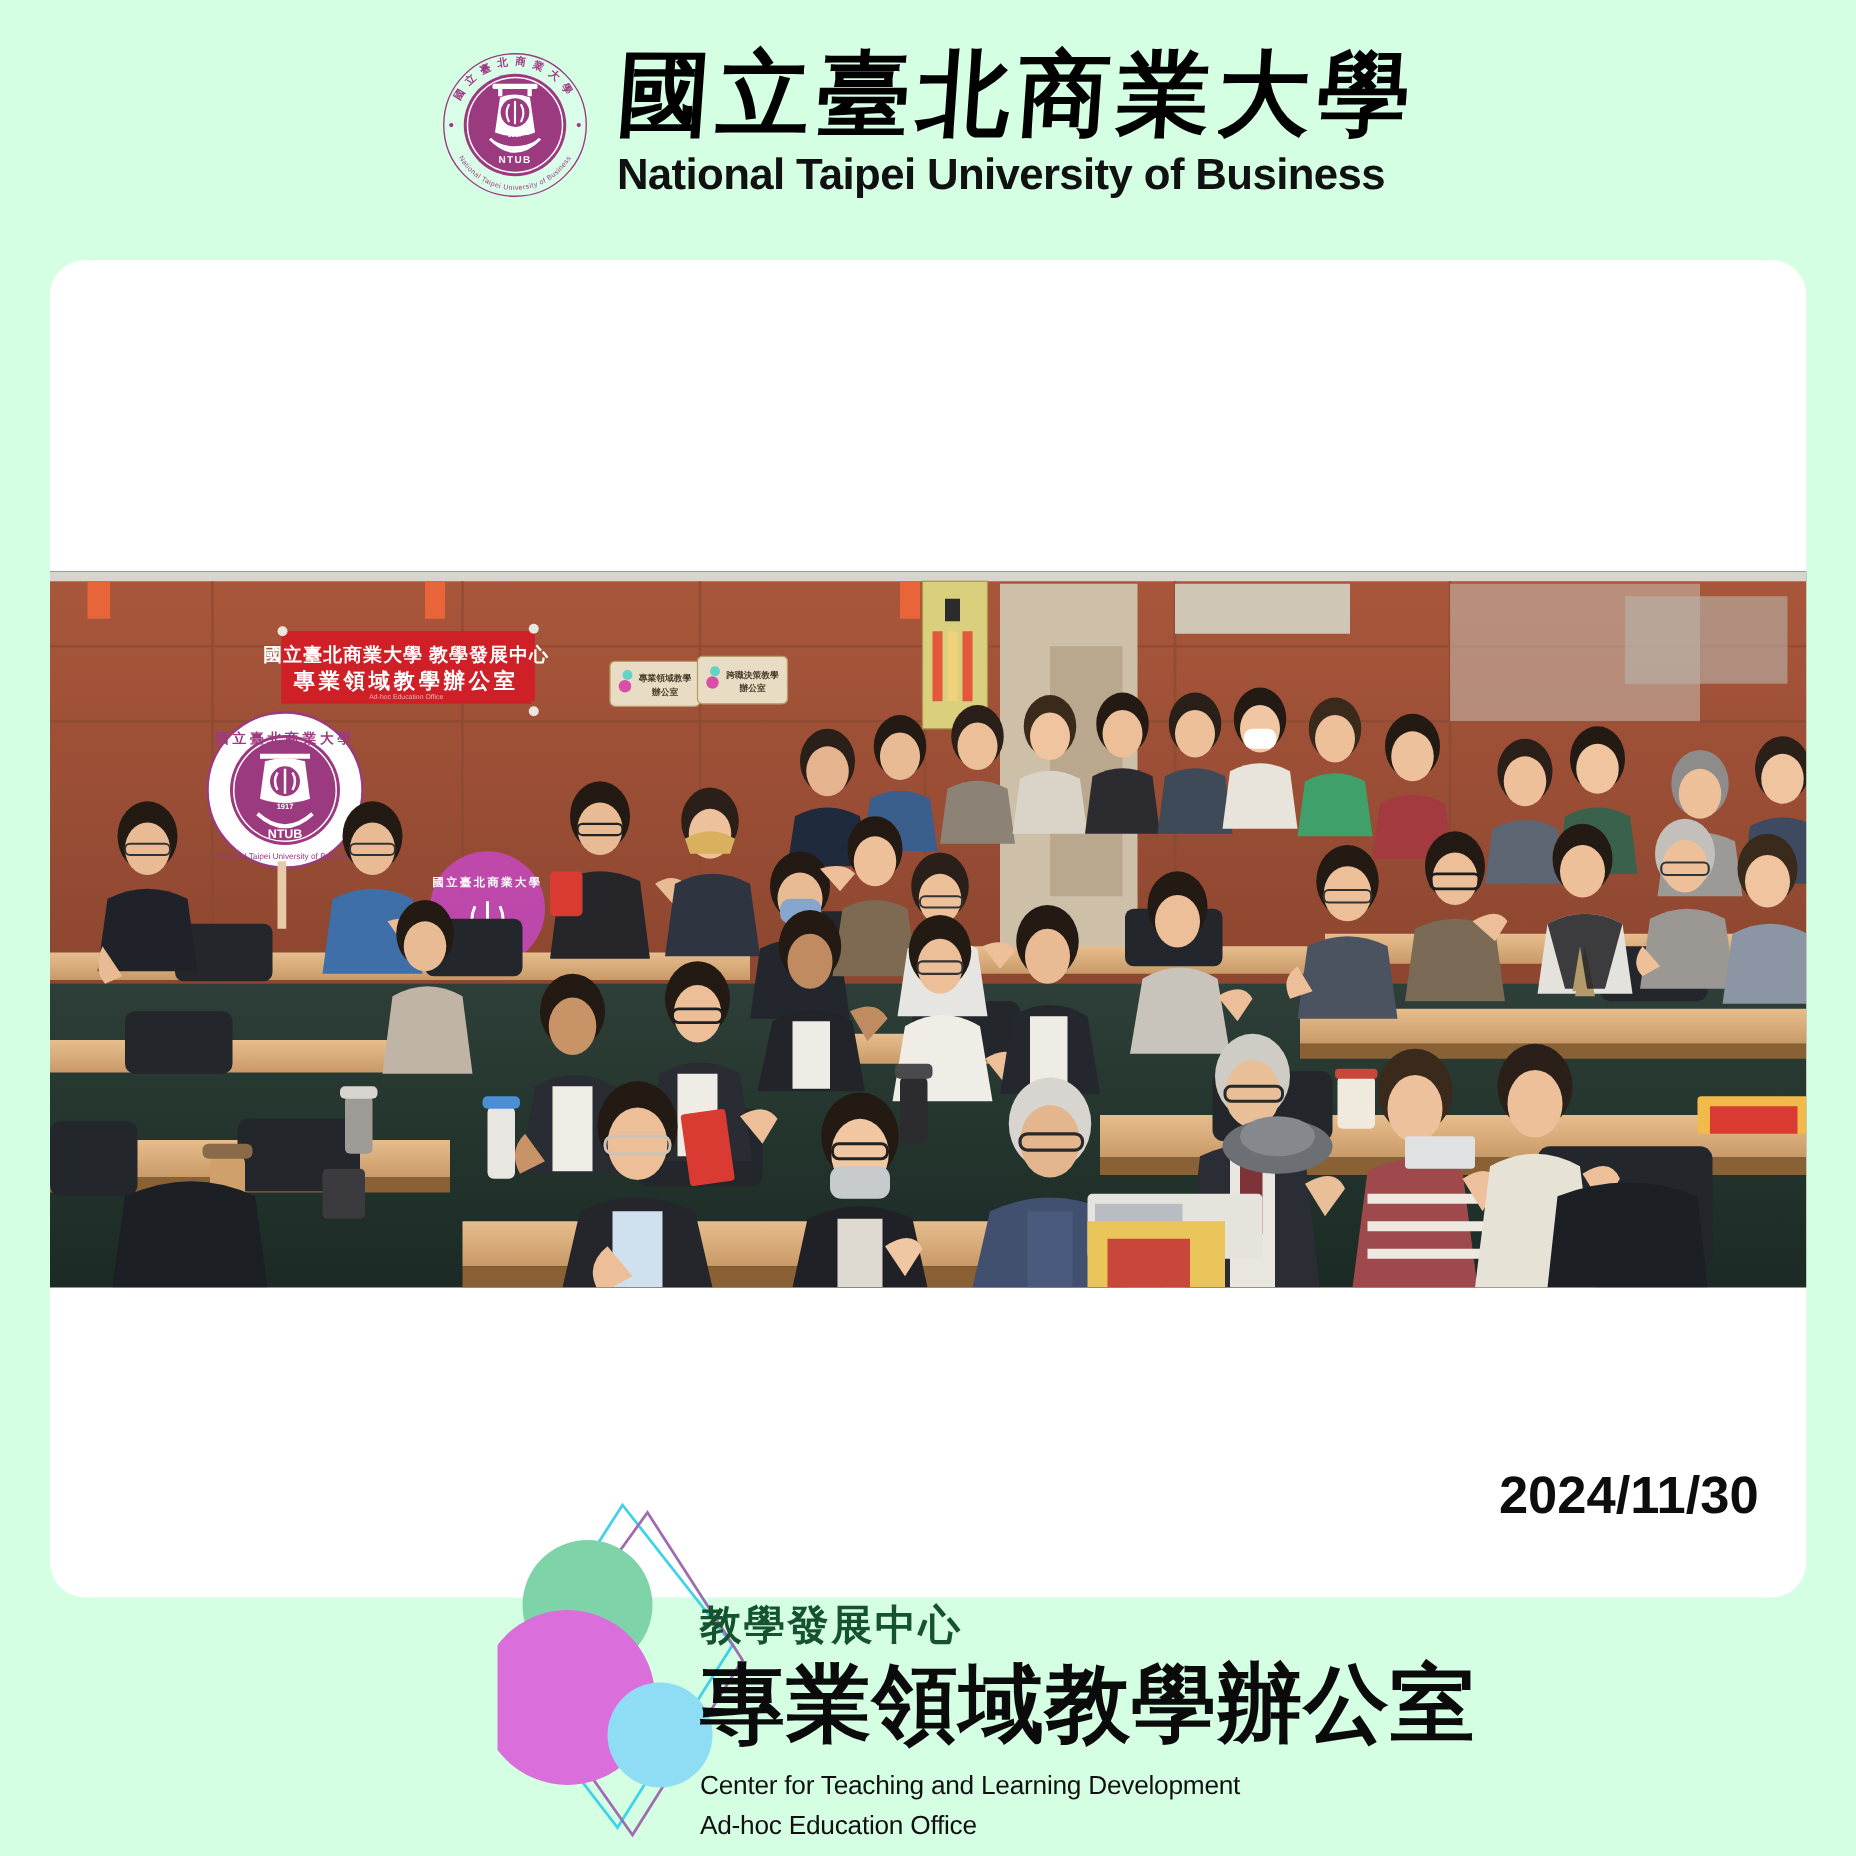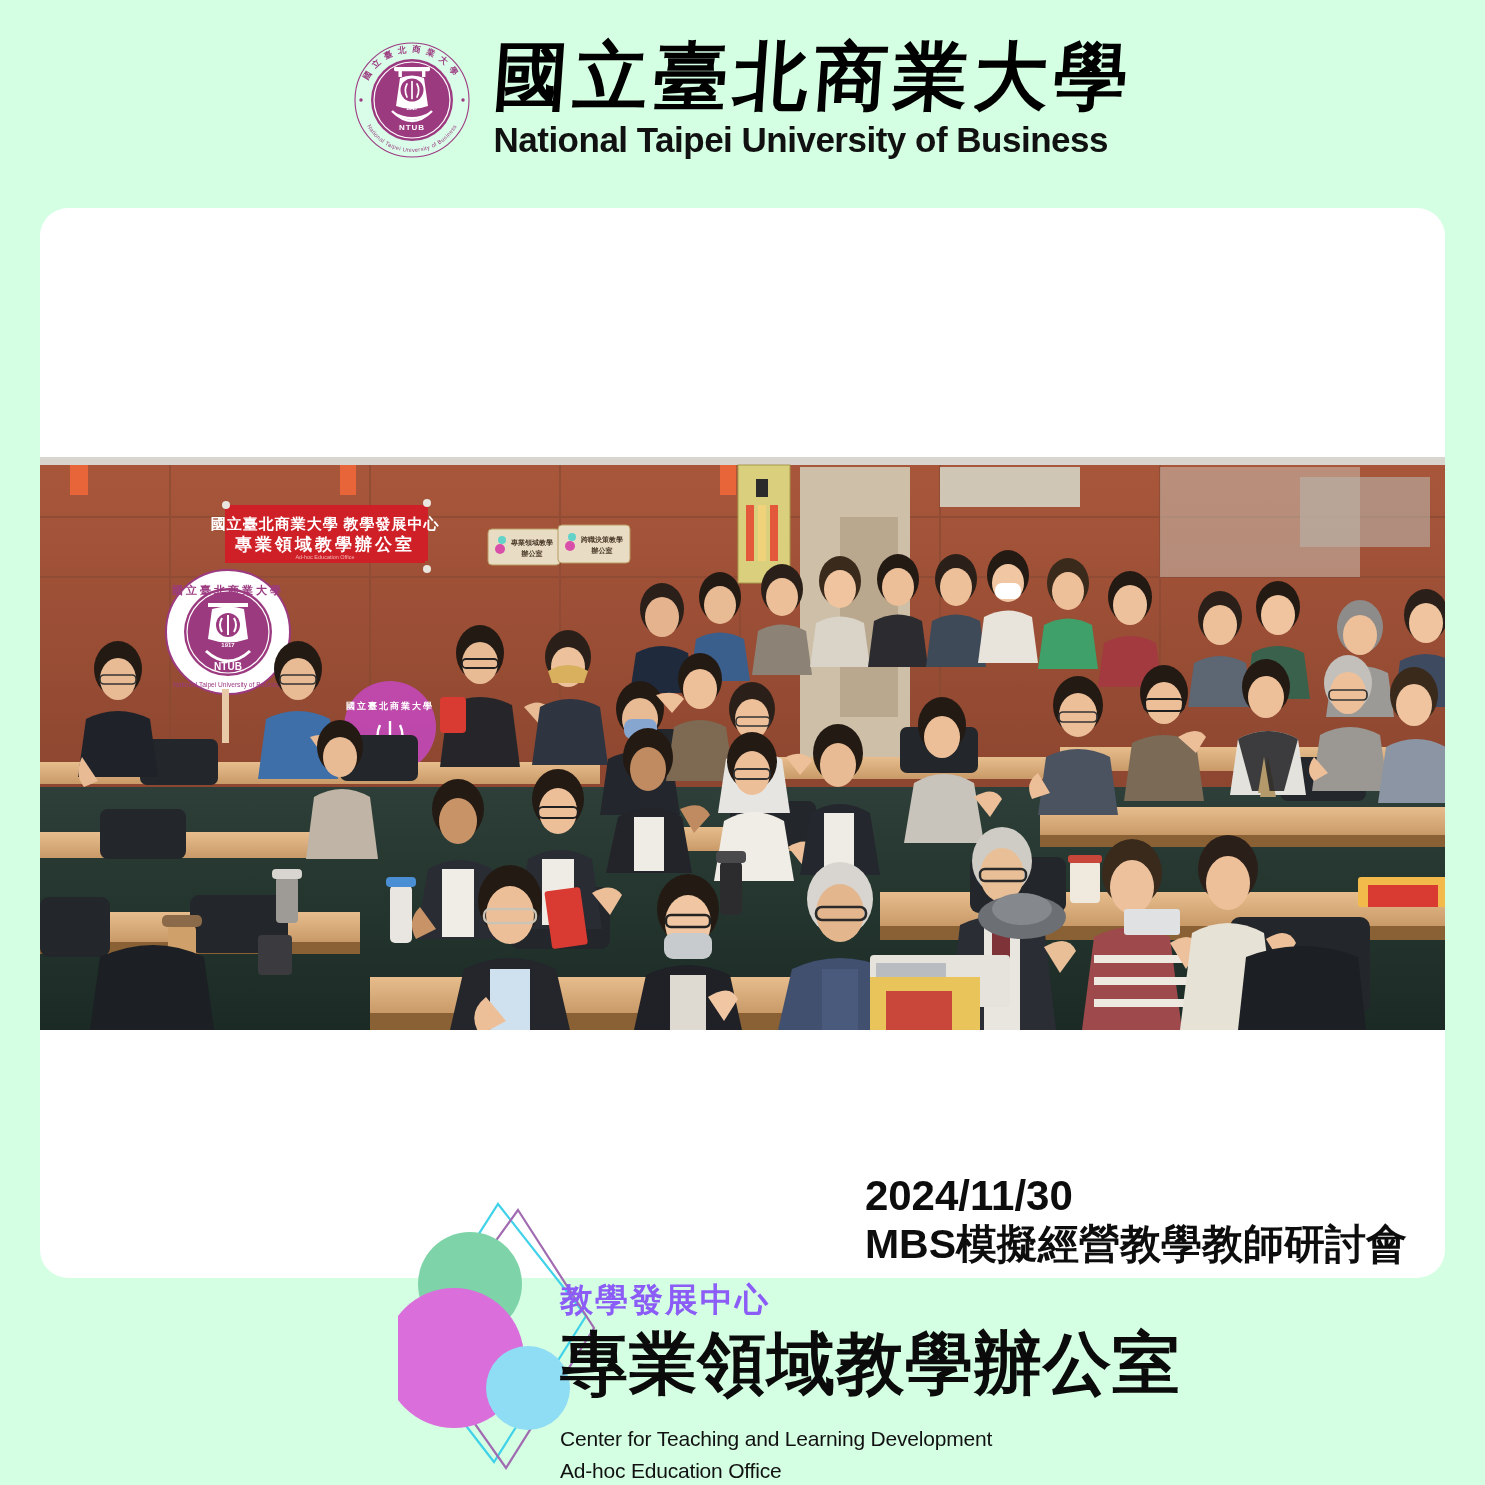--- a/index.html
+++ b/index.html
@@ -60,28 +60,28 @@
     font-size:41px; font-weight:700; letter-spacing:0px; line-height:1.22;
     white-space:nowrap;
   }
 
   
   .brand { position:absolute; left:398px; top:1196px; width:760px; height:280px; }
   .brand-mark { position:absolute; left:0; top:0; width:200px; height:280px; }
   .brand-mark svg { display:block; }
   .brand-text { position:absolute; left:162px; top:86px; }
   .brand-cn-small {
-    font-size:33px; font-weight:700; color:#8b5cf6; letter-spacing:2px; line-height:1.1;
+    font-size:33px; font-weight:700; color:#14532d; letter-spacing:2px; line-height:1.1;
   }
   .brand-cn-big {
     font-size:68px; font-weight:700; color:#0b0b0b; letter-spacing:1px;
     line-height:1.16; margin-top:6px; white-space:nowrap;
   }
   .brand-en {
-    font-size:21px; font-weight:400; color:#111; line-height:1.5; margin-top:20px;
+    font-size:21px; font-weight:400; color:#111; line-height:1.5; margin-top:10px;
     letter-spacing:-0.2px;
   }
 </style>
 </head>
 <body>
 
 <div class="header">
 
   <div class="ntub-seal">
     <svg viewBox="0 0 120 120" width="120" height="120">
@@ -557,21 +557,20 @@
     </g>
     <g fill="#1c1f24">
       <path d="M60 500 q54 -24 104 0 l10 73 h-124 z"></path>
       <path d="M1206 500 q56 -22 112 0 l8 73 h-128 z"></path>
     </g>
   </svg>
 </div>
 
 <div class="caption">
   <div class="date">2024/11/30</div>
-  <div class="title">MBS模擬經營教學教師研討會</div>
 </div>
 
 <div class="brand">
 
   <div class="brand-mark">
     <svg viewBox="0 0 200 280" width="200" height="280">
       <g fill="none" stroke-width="2.2">
         <polygon points="100,8 188,120 96,266 8,152" stroke="#3fd2e8"></polygon>
         <polygon points="120,14 196,132 108,272 22,150" stroke="#a06bb0"></polygon>
       </g>

